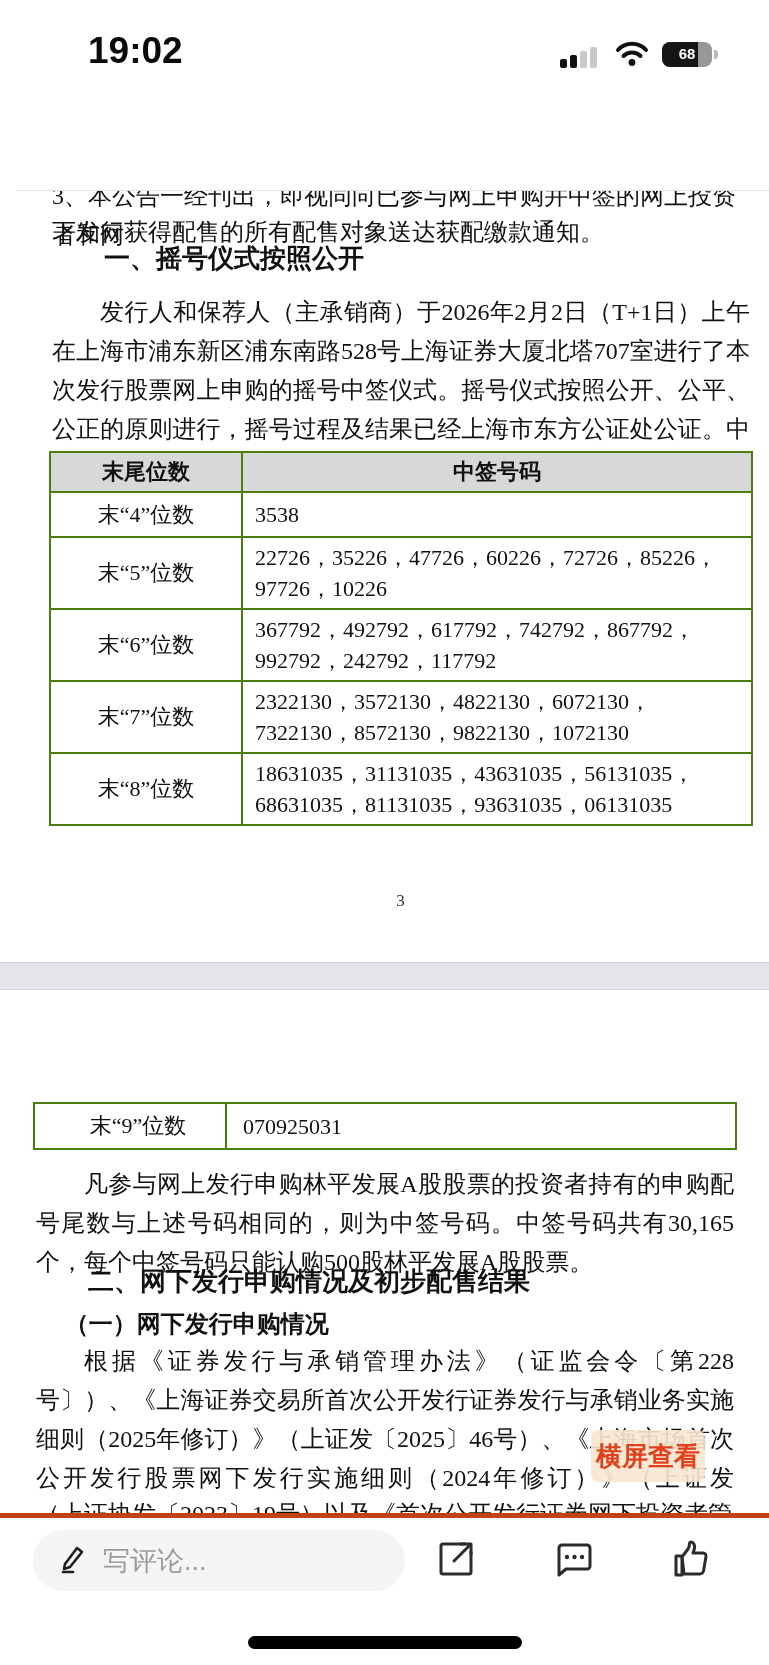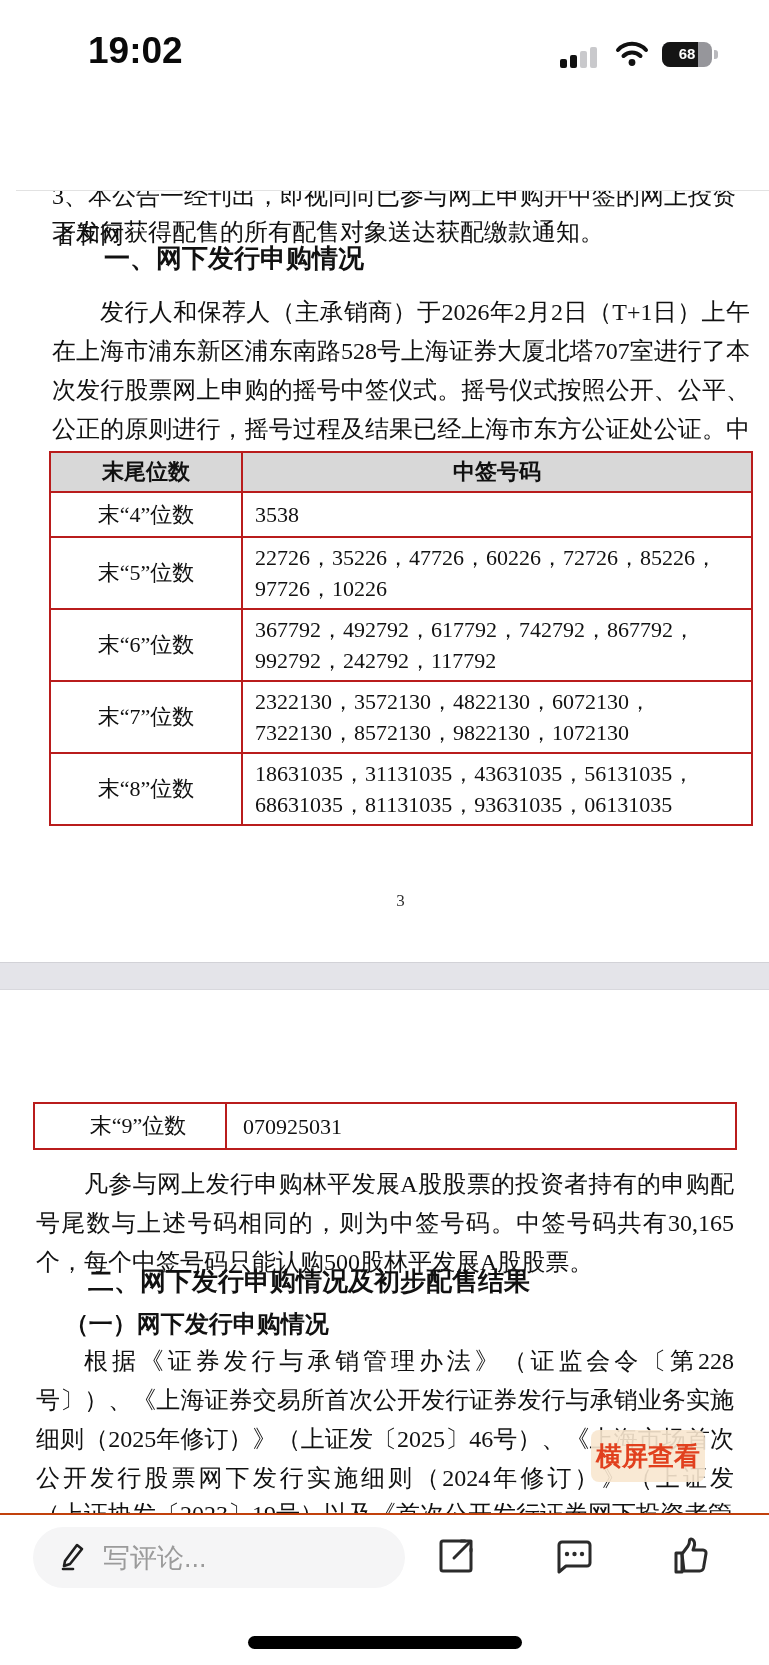--- a/index.html
+++ b/index.html
@@ -38,38 +38,38 @@
   
   .doc { font-family:"Liberation Serif","DejaVu Serif",serif; color:#111; }
   #page1 { position:absolute; top:190px; left:16px; width:769px; height:772px; background:#fff; border-top:1px solid #e2e2e2; overflow:hidden; }
   #page2 { position:absolute; top:990px; left:0; width:769px; height:523px; background:#fff; overflow:hidden; }
   .docline { position:absolute; left:36px; width:698px; font-size:24px; line-height:39px; }
   .docpara { position:absolute; left:36px; width:698px; font-size:24px; line-height:39px; text-align:justify; text-indent:2em; overflow:hidden; }
   .dochead { position:absolute; left:36px; width:698px; font-size:26px; font-weight:700; font-family:"Liberation Sans","DejaVu Sans",sans-serif; text-indent:2em; }
   .docsub  { position:absolute; left:36px; width:698px; font-size:24px; font-weight:700; font-family:"Liberation Sans","DejaVu Sans",sans-serif; text-indent:1.2em; }
 
   table.lottery { position:absolute; left:33px; width:704px; border-collapse:collapse; font-size:22px; }
-  table.lottery th, table.lottery td { border:2px solid #b91c1c; }
+  table.lottery th, table.lottery td { border:2px solid #4d7c0f; }
   table.lottery th { background:#d8d8d8; font-family:"Liberation Sans","DejaVu Sans",sans-serif; font-weight:700; text-align:center; height:40px; }
   table.lottery td.lab { width:192px; text-align:center; font-family:"Liberation Serif","DejaVu Serif",serif; }
   table.lottery td.num { padding:4px 12px; font-family:"Liberation Serif","DejaVu Serif",serif; line-height:31px; }
   #t1 tr:nth-child(2) td { height:45px; }
   #t1 tr:nth-child(n+3) td { height:70px; }
   #t1 tr:nth-child(6) td { height:72px; }
   #t2 td { height:46px;padding-left:16px; }
 
   .pageno { position:absolute; left:0; width:769px; text-align:center; font-size:17px; color:#333; }
 
   #separator { position:absolute; top:962px; left:0; width:769px; height:28px; background:#e4e4e9; border-top:1px solid #d2d2d7; border-bottom:1px solid #d8d8dd; }
 
   
   #landscape-btn { position:absolute; left:591px; top:1430px; width:114px; height:52px; background:rgba(248,231,207,0.9); border-radius:8px; display:flex; align-items:center; justify-content:center; font-size:26px; font-weight:700; color:#e1401e; font-family:"Liberation Sans","DejaVu Sans",sans-serif; }
 
   
-  #toolbar { position:absolute; top:1513px; left:0; width:769px; height:152px; background:#fff; border-top:2px solid #c2410c; }
+  #toolbar { position:absolute; top:1513px; left:0; width:769px; height:152px; background:#fff; border-top:5px solid #c2410c; }
   .comment-pill { position:absolute; left:33px; top:12px; width:372px; height:61px; background:#f5f5f6; border-radius:31px; display:flex; align-items:center; }
   .pencil { margin-left:24px; }
   .placeholder { margin-left:16px; font-size:27px; color:#9b9b9b; }
   .tool-icon { position:absolute; top:22px; }
 
   .home-indicator { position:absolute; left:248px; top:1636px; width:274px; height:13px; border-radius:7px; background:#000; }
 </style>
 </head>
 <body>
 
@@ -122,21 +122,21 @@
     <div class="more">
         <i></i>
         <i></i>
         <i></i>
       </div>
   </div>
 
   <div id="page1" class="doc">
     <div class="docline" style="top:-14px;">3、本公告一经刊出，即视同向已参与网上申购并中签的网上投资者和网</div>
     <div class="docline" style="top:22px;">下发行获得配售的所有配售对象送达获配缴款通知。</div>
-    <div class="dochead" style="top:50px;">一、网下发行申购情况</div>
+    <div class="dochead" style="top:50px;">一、摇号仪式按照公开</div>
     <div class="docpara" style="top:102px; height:158px;">发行人和保荐人（主承销商）于2026年2月2日（T+1日）上午在上海市浦东新区浦东南路528号上海证券大厦北塔707室进行了本次发行股票网上申购的摇号中签仪式。摇号仪式按照公开、公平、公正的原则进行，摇号过程及结果已经上海市东方公证处公证。中签结果如下：</div>
 
     <table class="lottery" id="t1" style="top:260px;">
       <tbody>
           <tr>
         <th style="width:192px;">末尾位数</th>
         <th>中签号码</th>
       </tr>
       <tr>
         <td class="lab">末“4”位数</td>

